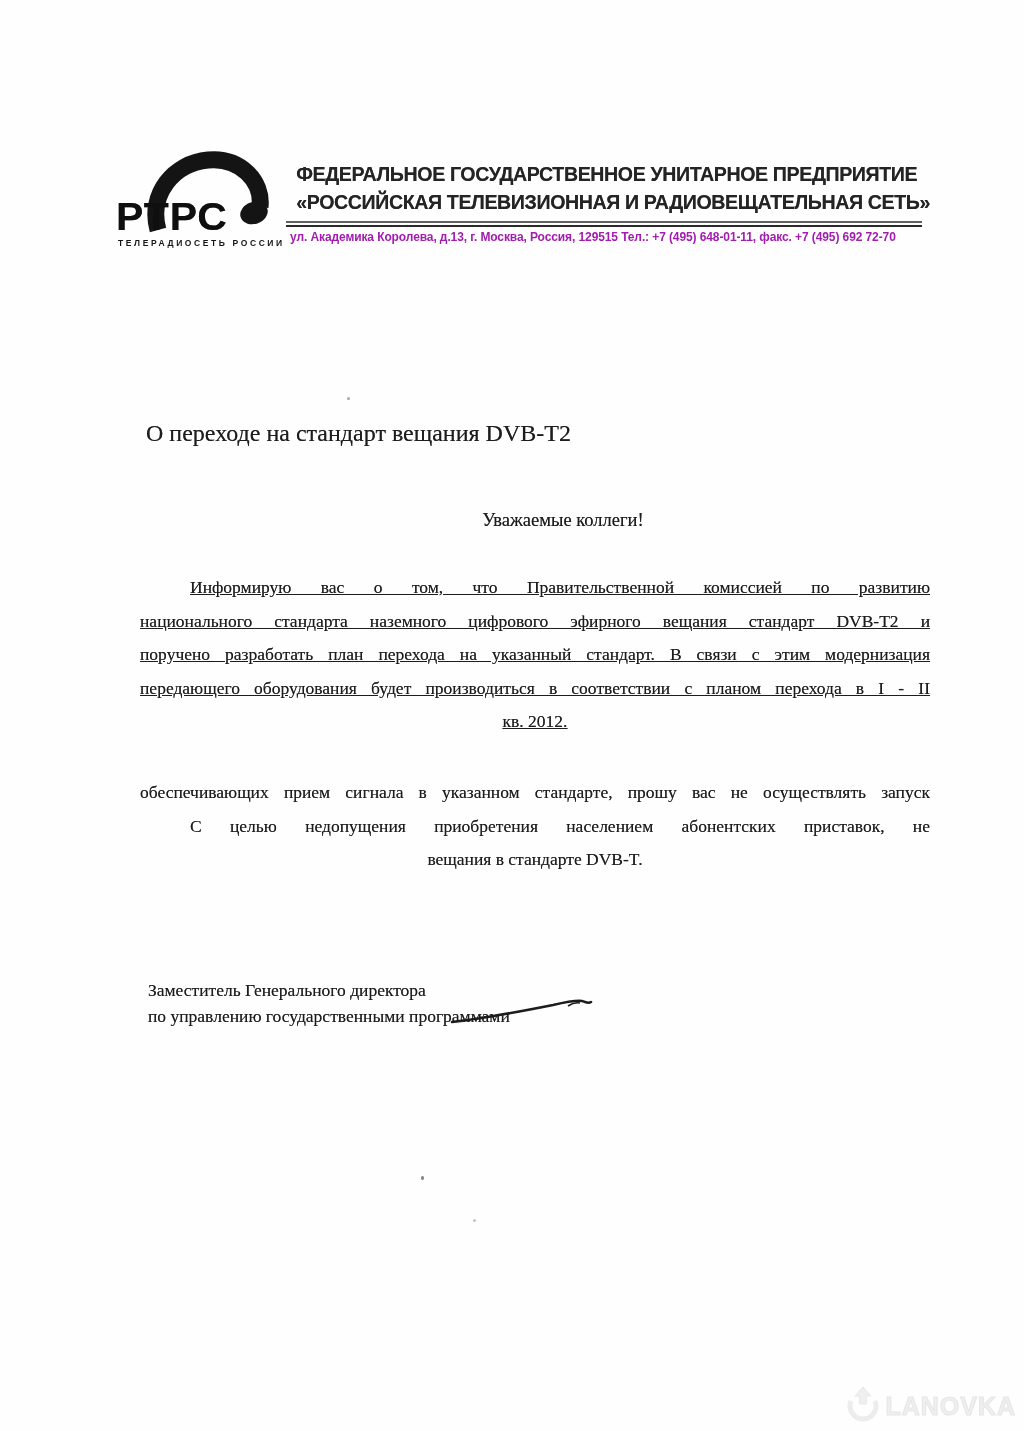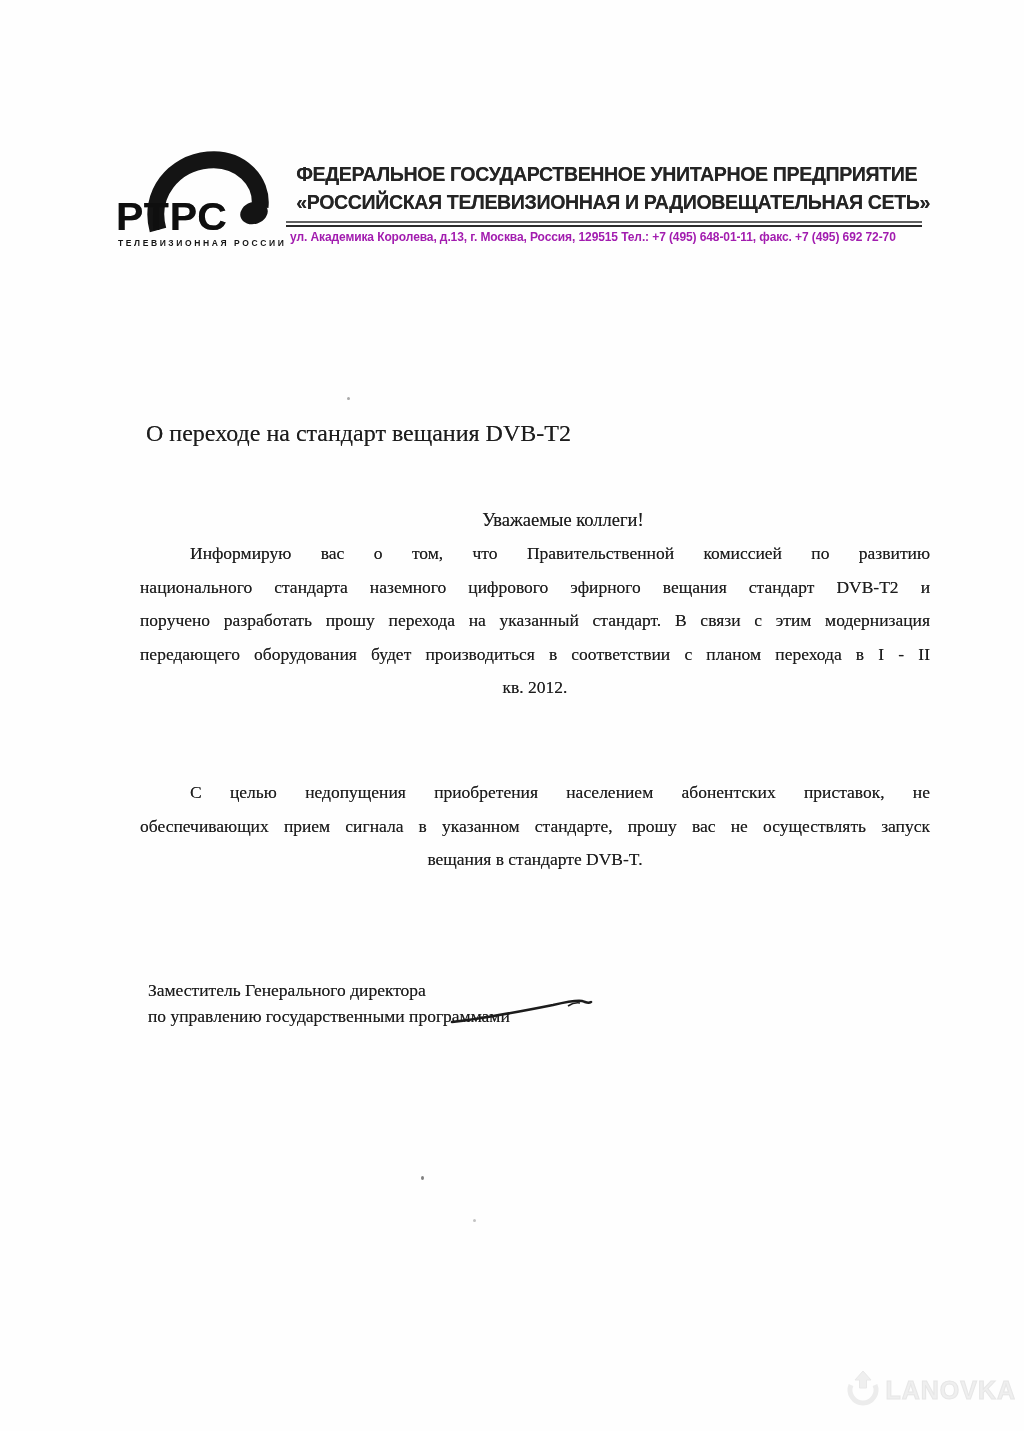--- a/index.html
+++ b/index.html
@@ -37,86 +37,86 @@
     position:absolute; left:290px; top:230px; width:640px; white-space:nowrap;
     font-family:"Liberation Sans","DejaVu Sans",sans-serif;
     font-weight:700; font-size:12px; letter-spacing:-0.1px; color:#a21caf;
   }
 
   
   .subject { position:absolute; left:146px; top:420px; font-size:24px; }
   .salutation { position:absolute; left:168px; top:510px; width:790px; text-align:center; font-size:18.5px; }
 
   .para { position:absolute; left:140px; width:790px; font-size:17.5px; }
-  .p1 { top:537px; }
+  .p1 { top:571px;text-decoration:underline; }
   .p2 { top:776px; }
   .bline { height:33.6px; line-height:33.6px; text-align:center; }
   .just { text-align:justify; text-align-last:justify; }
   .indent { text-indent:50px; }
 
   .scan-ink { text-shadow:0 0 0.5px rgba(25,25,25,0.65); }
 
   .sig { position:absolute; left:148px; top:978px; font-size:17.5px; line-height:25.5px; }
   .scribble { position:absolute; left:300px; top:18px; width:150px; height:32px; }
 
   
   .speck { position:absolute; border-radius:50%; background:#555; }
   .sp1 { left:421px; top:1176px; width:3px; height:4px; opacity:.75; }
   .sp2 { left:473px; top:1219px; width:3px; height:3px; opacity:.35; }
   .sp3 { left:347px; top:397px; width:3px; height:3px; opacity:.5; }
 
   
   .watermark {
-    position:absolute; right:8px; bottom:20px;
+    position:absolute; right:8px; bottom:4px;
     display:flex; align-items:center; gap:2px;
     font-family:"Liberation Sans","DejaVu Sans",sans-serif;
   }
   .wm-text {
     font-weight:800; font-size:25px; letter-spacing:1px; color:#efefef;
     -webkit-text-stroke:1px #e6e6e6;
   }
 </style>
 </head>
 <body>
 
 <div class="page">
 
   <div class="logo">
     <svg class="logo-arc" width="134" height="96" viewBox="0 0 134 96">
       <path d="M16,80 C6,44 32,13 66,10 C98,7 121,31 118,57" fill="none" stroke="#141414" stroke-width="17"></path>
       <ellipse cx="112" cy="63" rx="14" ry="11" fill="#141414" transform="rotate(-18 112 63)"></ellipse>
       <path d="M14,80 q-3,-10 0,-18" fill="none" stroke="#141414" stroke-width="4"></path>
     </svg>
     <div class="logo-abbr scan-ink">РТРС</div>
-    <div class="logo-tagline">ТЕЛЕВИЗИОННАЯ РОССИИ</div>
+    <div class="logo-tagline">ТЕЛЕРАДИОСЕТЬ РОССИИ</div>
   </div>
 
   <div class="org">
     <div class="org-line1 scan-ink">ФЕДЕРАЛЬНОЕ  ГОСУДАРСТВЕННОЕ УНИТАРНОЕ ПРЕДПРИЯТИЕ</div>
     <div class="org-line2 scan-ink">«РОССИЙСКАЯ ТЕЛЕВИЗИОННАЯ И РАДИОВЕЩАТЕЛЬНАЯ СЕТЬ»</div>
   </div>
 
   <div class="rule-a"></div>
   <div class="rule-b"></div>
   <div class="address">ул. Академика Королева, д.13, г. Москва, Россия, 129515  Тел.: +7 (495) 648-01-11, факс. +7 (495) 692 72-70</div>
 
   <div class="subject scan-ink">О переходе на стандарт вещания DVB-T2</div>
   <div class="salutation scan-ink">Уважаемые коллеги!</div>
 
   <div class="para p1">
     <div class="bline just indent scan-ink">Информирую вас о том, что Правительственной комиссией по развитию</div>
     <div class="bline just scan-ink">национального стандарта наземного цифрового эфирного вещания стандарт DVB-T2 и</div>
-    <div class="bline just scan-ink">поручено разработать прошу перехода на указанный стандарт. В связи с этим модернизация</div>
+    <div class="bline just scan-ink">поручено разработать план перехода на указанный стандарт. В связи с этим модернизация</div>
     <div class="bline just scan-ink">передающего оборудования будет производиться в соответствии с планом перехода в I - II</div>
     <div class="bline scan-ink">кв. 2012.</div>
   </div>
 
   <div class="para p2">
+    <div class="bline just scan-ink">обеспечивающих прием сигнала в указанном стандарте, прошу вас не осуществлять запуск</div>
     <div class="bline just indent scan-ink">С целью недопущения приобретения населением абонентских приставок, не</div>
-    <div class="bline just scan-ink">обеспечивающих прием сигнала в указанном стандарте, прошу вас не осуществлять запуск</div>
     <div class="bline scan-ink">вещания в стандарте DVB-T.</div>
   </div>
 
   <div class="sig">
     <div class="scan-ink">Заместитель Генерального директора</div>
     <div class="scan-ink">по управлению государственными программами</div>
     <svg class="scribble" width="150" height="32" viewBox="0 0 150 32">
       <path d="M4,26 C30,23 70,16 105,9 C118,6 128,4 134,5 C138,6 140,8 143,6" fill="none" stroke="#1c1c1c" stroke-width="2.6" stroke-linecap="round"></path>
       <path d="M120,10 q6,-4 12,-3" fill="none" stroke="#1c1c1c" stroke-width="1.6"></path>
     </svg>

